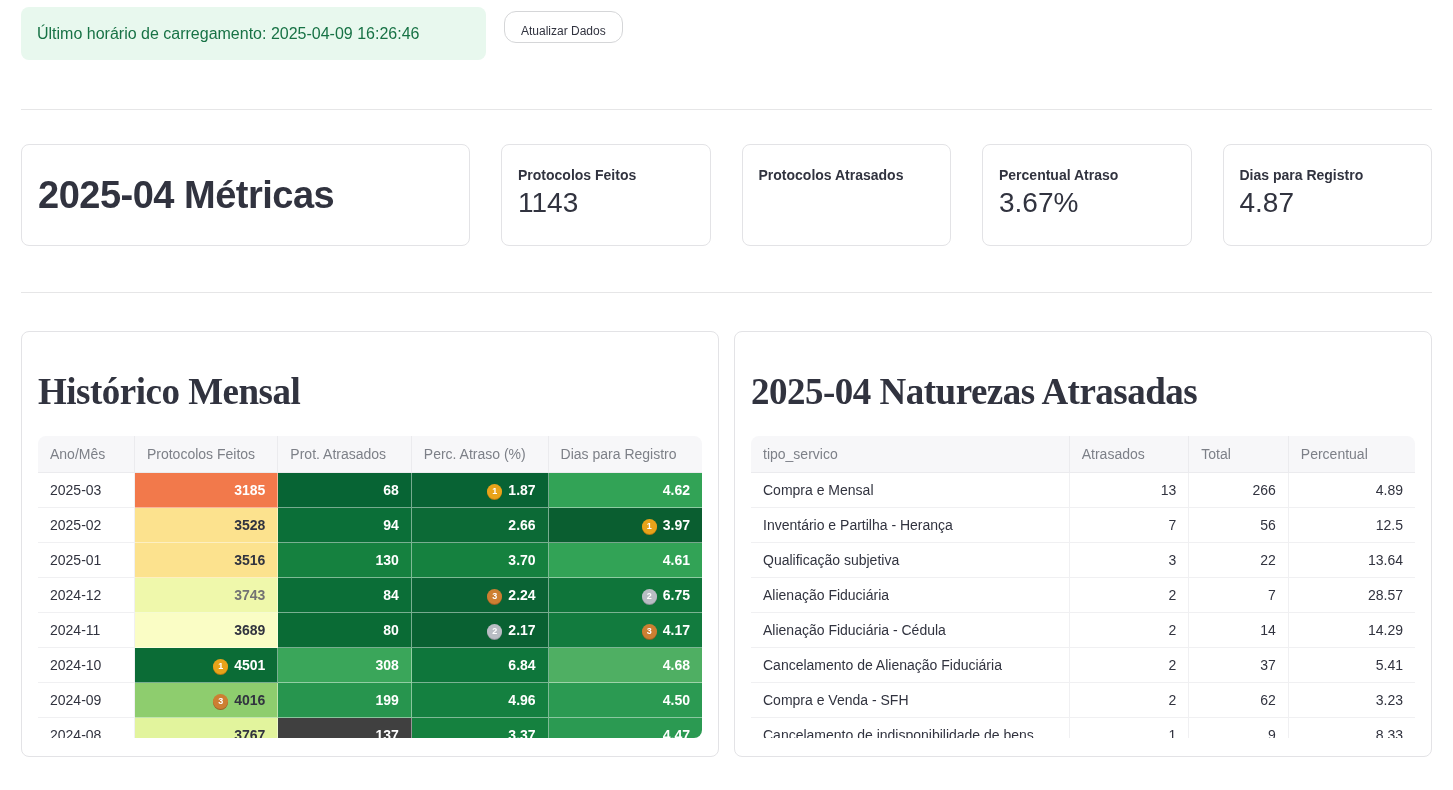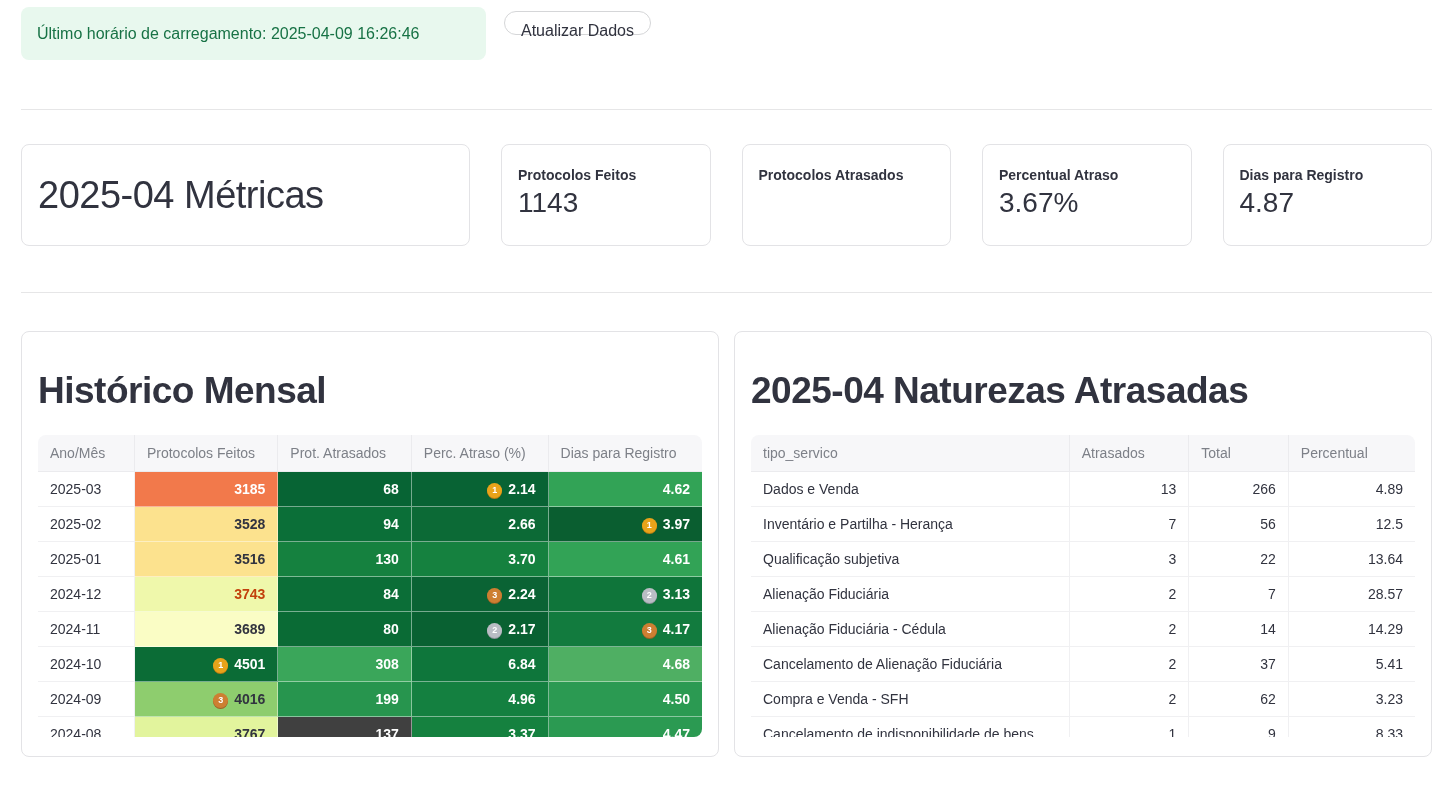--- a/index.html
+++ b/index.html
@@ -17,47 +17,47 @@
   .topbar { display:flex; align-items:flex-start; gap:18px; padding:0 21px; }
   .alert-success {
     width: 465px; min-height: 53px;
     background: #e8f8ee; border-radius: 8px;
     display:flex; align-items:center;
     padding: 15px 16px;
     color: #177245; font-size: 16px;
   }
   .btn {
     background:#fff; border:1px solid #d5d6d8; border-radius:12px;
-    padding: 9px 16px; font-size:16px; color:#31333f;
-    font-family: inherit; cursor:pointer; height:24px; margin-top:4px;
+    padding: 9px 16px; font-size:12px; color:#31333f;
+    font-family: inherit; cursor:pointer; height:32px; margin-top:4px;
     line-height:20px;
   }
   .divider { border:none; border-top:1px solid #e6e6e7; margin:0 21px; }
   .div1 { margin-top: 49px; }
   .div2 { margin-top: 46px; }
 
   
   .metrics-row { display:flex; gap:31px; padding:0 21px; margin-top:34px; }
   .card {
     border:1px solid #e3e3e6; border-radius:8px;
     padding: 14px 16px; height:102px; background:#fff;
   }
   .card-title { flex: 0 0 449px; display:flex; align-items:center; }
-  .card-title h1 { font-size:38px; font-weight:400; color:#31333f; letter-spacing:-0.5px; }
+  .card-title h1 { font-size:38px; font-weight:700; color:#31333f; letter-spacing:-0.5px; }
   .card-metric { flex:1 1 0; }
   .metric-label { font-size:14px; font-weight:700; color:#31333f; margin-top:8px; }
   .metric-value { font-size:28px; font-weight:400; color:#31333f; margin-top:4px; line-height:1.15; }
 
   
   .panels-row { display:flex; gap:15px; padding:0 21px; margin-top:38px; }
   .panel {
     flex:1 1 0; border:1px solid #e3e3e6; border-radius:8px;
     height:426px; padding:0 16px; overflow:hidden; background:#fff;
   }
-  .panel h2 { font-size:37px; font-weight:700; color:#31333f; margin:38px 0 23px 0; letter-spacing:-0.5px; }
+  .panel h2 { font-size:37px; font-weight:700; color:#31333f; margin:38px 0 23px 0; letter-spacing:-0.5px;font-family:Liberation Serif, serif; }
 
   .tbl-wrap { border-radius:8px; overflow:hidden; height:302px; border:0; }
   table { width:100%; border-collapse:separate; border-spacing:0; font-size:14px; table-layout:fixed; }
   th {
     background:#f7f7f9; color:#7d8088; font-weight:400; text-align:left;
     padding:10px 12px; height:35px;
     border-right:1px solid #ebebee; border-bottom:1px solid #ebebee;
   }
   th:last-child { border-right:none; }
   td { height:35px; padding:8px 12px; }
@@ -147,43 +147,43 @@
               <th>Prot. Atrasados</th>
               <th>Perc. Atraso (%)</th>
               <th>Dias para Registro</th>
             </tr>
           </thead>
           <tbody>
             <tr>
               <td class="ano">2025-03</td>
               <td class="num" style="background:#f2794b;color:#ffffff"><span>3185</span></td>
               <td class="num" style="background:#076434;color:#ffffff"><span>68</span></td>
-              <td class="num" style="background:#086334;color:#ffffff"><span class="medal gold">1</span><span>2.14</span></td>
+              <td class="num" style="background:#086334;color:#ffffff"><span class="medal gold">1</span><span>1.87</span></td>
               <td class="num" style="background:#32a356;color:#ffffff"><span>4.62</span></td>
             </tr>
             <tr>
               <td class="ano">2025-02</td>
               <td class="num" style="background:#fce28e;color:#31333f"><span>3528</span></td>
               <td class="num" style="background:#0b6f38;color:#ffffff"><span>94</span></td>
               <td class="num" style="background:#0c6a36;color:#ffffff"><span>2.66</span></td>
               <td class="num" style="background:#0a5e30;color:#ffffff"><span class="medal gold">1</span><span>3.97</span></td>
             </tr>
             <tr>
               <td class="ano">2025-01</td>
               <td class="num" style="background:#fce28e;color:#31333f"><span>3516</span></td>
               <td class="num" style="background:#15813f;color:#ffffff"><span>130</span></td>
               <td class="num" style="background:#15813f;color:#ffffff"><span>3.70</span></td>
               <td class="num" style="background:#32a356;color:#ffffff"><span>4.61</span></td>
             </tr>
             <tr>
               <td class="ano">2024-12</td>
-              <td class="num" style="background:#eff8ab;color:#c2410c"><span>3743</span></td>
+              <td class="num" style="background:#eff8ab;color:#737373"><span>3743</span></td>
               <td class="num" style="background:#0b6e37;color:#ffffff"><span>84</span></td>
               <td class="num" style="background:#0a6334;color:#ffffff"><span class="medal bronze">3</span><span>2.24</span></td>
-              <td class="num" style="background:#0f753a;color:#ffffff"><span class="medal silver">2</span><span>3.13</span></td>
+              <td class="num" style="background:#0f753a;color:#ffffff"><span class="medal silver">2</span><span>6.75</span></td>
             </tr>
             <tr>
               <td class="ano">2024-11</td>
               <td class="num" style="background:#fafdc5;color:#31333f"><span>3689</span></td>
               <td class="num" style="background:#0a6b35;color:#ffffff"><span>80</span></td>
               <td class="num" style="background:#096132;color:#ffffff"><span class="medal silver">2</span><span>2.17</span></td>
               <td class="num" style="background:#127b3e;color:#ffffff"><span class="medal bronze">3</span><span>4.17</span></td>
             </tr>
             <tr>
               <td class="ano">2024-10</td>
@@ -224,21 +224,21 @@
           <thead>
             <tr>
               <th>tipo_servico</th>
               <th>Atrasados</th>
               <th>Total</th>
               <th>Percentual</th>
             </tr>
           </thead>
           <tbody>
             <tr>
-              <td>Dados e Venda</td>
+              <td>Compra e Mensal</td>
               <td class="r">13</td>
               <td class="r">266</td>
               <td class="r">4.89</td>
             </tr>
             <tr>
               <td>Inventário e Partilha - Herança</td>
               <td class="r">7</td>
               <td class="r">56</td>
               <td class="r">12.5</td>
             </tr>

